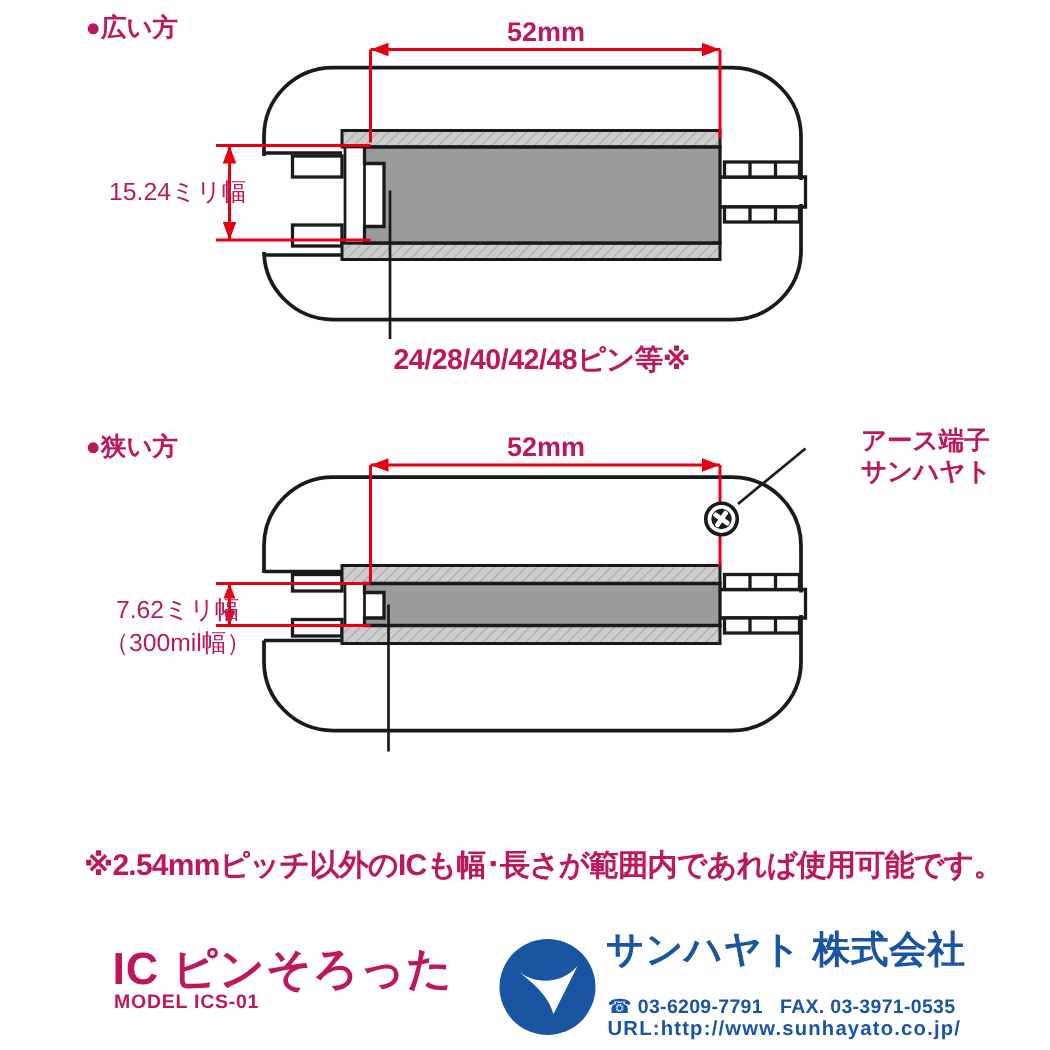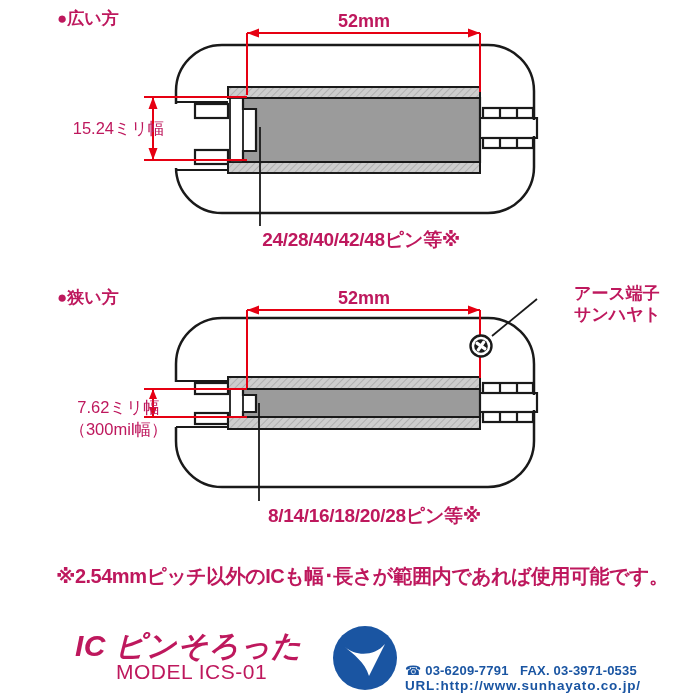--- a/index.html
+++ b/index.html
@@ -6,22 +6,22 @@
   #page{position:relative;width:700px;height:700px;background:#fff;overflow:hidden;
         font-family:"Liberation Sans","DejaVu Sans",sans-serif;color:#111;}
   svg{position:absolute;left:0;top:0;}
   .lbl{position:absolute;white-space:nowrap;color:#be185d;}
   .hdr{font-size:17px;font-weight:700;}
   .dim{font-size:18px;font-weight:700;text-align:left;}
   .wlab{font-size:16.5px;font-weight:400;line-height:22px;text-align:center;margin-left:16px;}
   .pins{font-size:19px;font-weight:700;text-align:right;letter-spacing:-0.3px;}
   .screwlab{font-size:17px;font-weight:700;line-height:21px;}
   .foot{font-size:20px;font-weight:700;letter-spacing:-0.5px;}
-  .prodname{font-size:30px;font-weight:900;letter-spacing:0.5px;font-style:italic;}
-  .prodmodel{font-size:21px;font-weight:400;letter-spacing:0.5px;margin-left:40px;}
+  .prodname{font-size:30px;font-weight:900;letter-spacing:0.5px;}
+  .prodmodel{font-size:13px;font-weight:700;letter-spacing:0.5px;}
   .blue{color:#1a55a2;}
   .coname{font-size:25px;font-weight:900;letter-spacing:0.5px;}
   .coline{font-size:13px;font-weight:700;letter-spacing:0.2px;}
   .courl{font-size:13.5px;font-weight:700;letter-spacing:0.8px;}
 </style>
 </head>
 <body>
 
 <div id="page">
 
@@ -138,27 +138,27 @@
   <div class="lbl hdr" style="left:57px;top:286px;">●狭い方</div>
   <div class="lbl dim" style="left:338px;top:288px;width:54px;">52mm</div>
   <div class="lbl screwlab" style="left:538px;top:283px;margin-left:36px;">
     <div>アース端子</div>
     <div>サンハヤト</div>
   </div>
   <div class="lbl wlab" style="left:50px;top:396px;width:105px;">
     <div>7.62ミリ幅</div>
     <div>（300mil幅）</div>
   </div>
-  <div class="lbl pins" style="left:241px;top:503px;width:240px;">8/14/16/18/20/28ピン等※</div>
 
   <div class="lbl foot" style="left:56px;top:563px;">※2.54mmピッチ以外のICも幅･長さが範囲内であれば使用可能です。</div>
 
   <div class="lbl prodname" style="left:75px;top:626px;">IC ピンそろった</div>
   <div class="lbl prodmodel" style="left:76px;top:660px;">MODEL ICS-01</div>
 
+  <div class="lbl blue coname" style="left:404px;top:616px;">サンハヤト 株式会社</div>
   <div class="lbl blue coline" style="left:405px;top:663px;">
     <span>☎</span>
     <span>03-6209-7791</span>&nbsp;&nbsp;
     <span>FAX. 03-3971-0535</span>
   </div>
   <div class="lbl blue courl" style="left:405px;top:678px;">URL:http://www.sunhayato.co.jp/</div>
 
 </div>
 
 </body></html>

